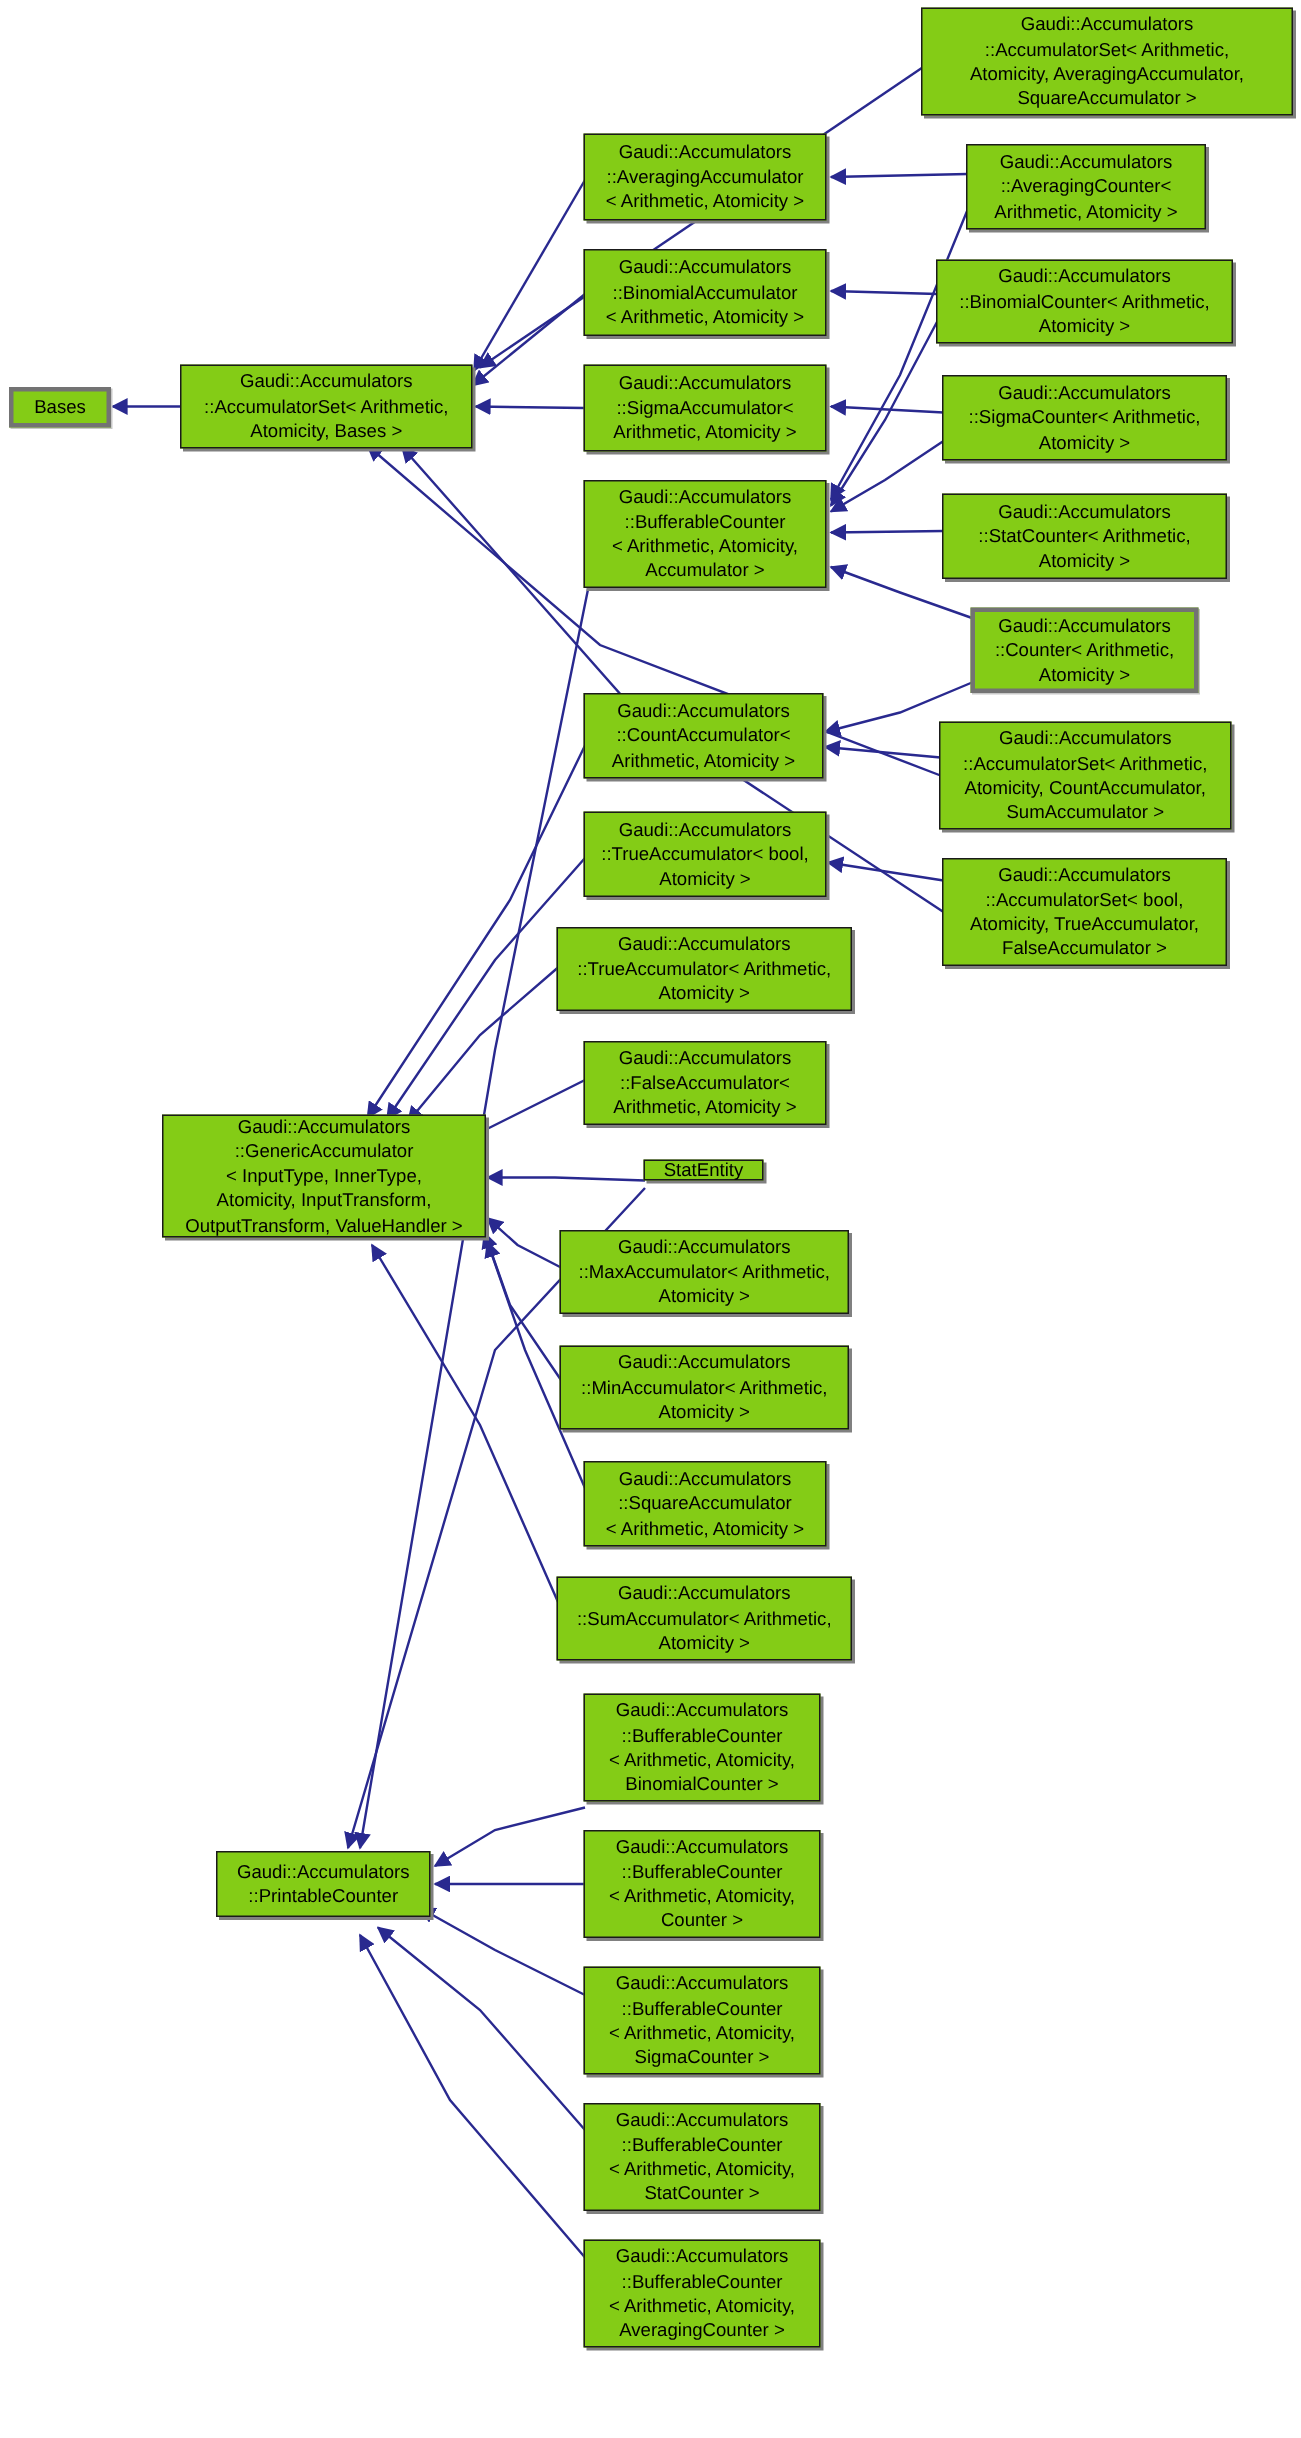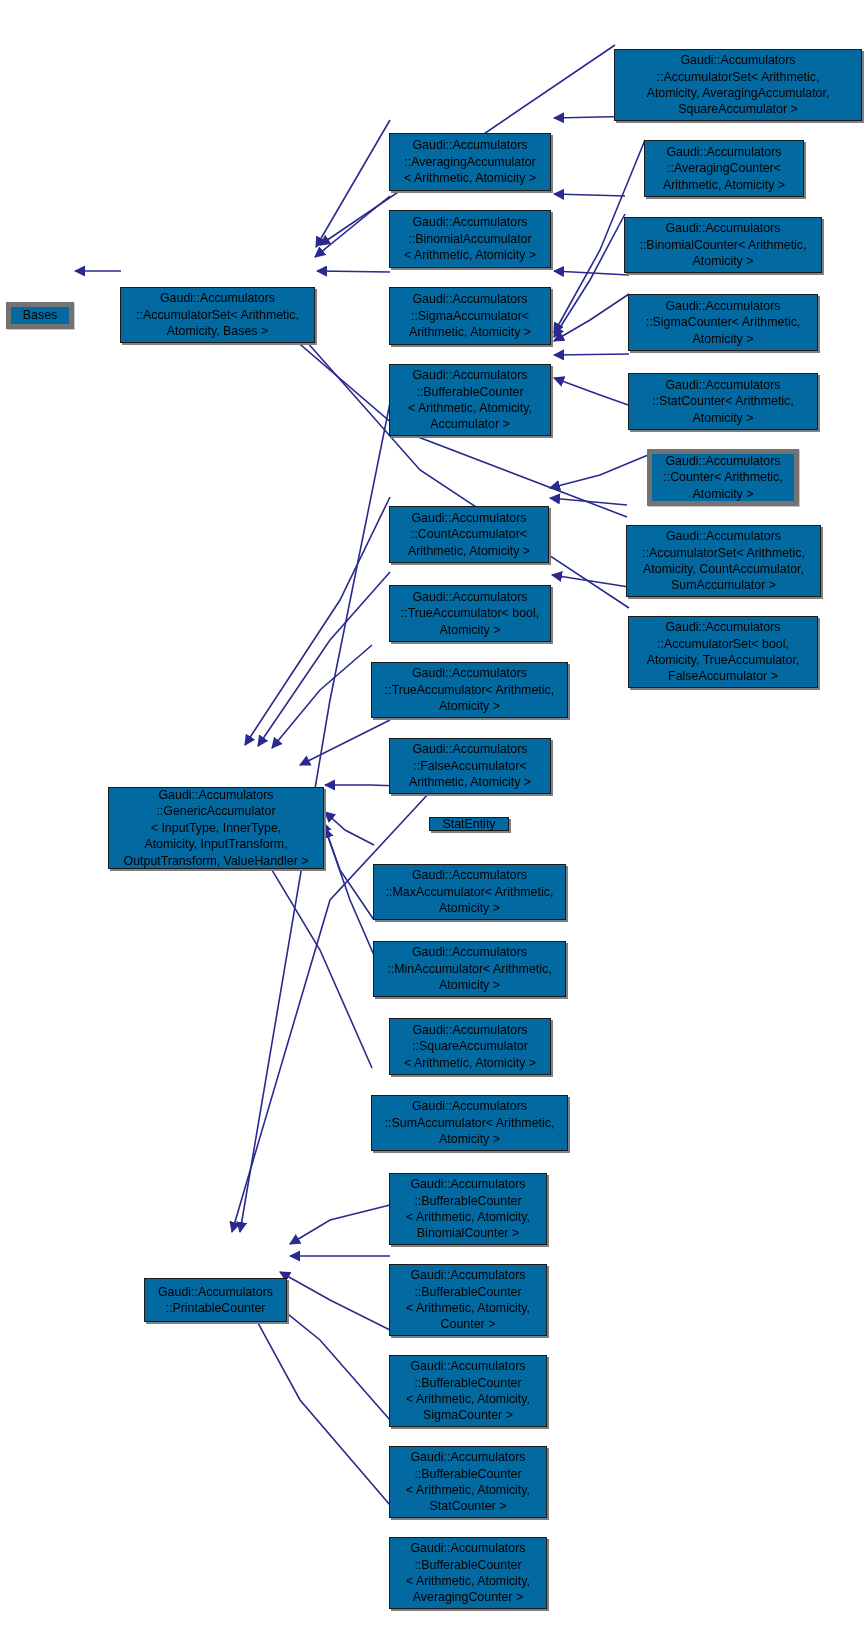--- a/index.html
+++ b/index.html
@@ -3,36 +3,35 @@
 <meta charset="utf-8">
 <style>
   html,body{margin:0;padding:0;background:#ffffff;}
   body{font-family:"Liberation Sans","DejaVu Sans",sans-serif;}
   #diagram{position:relative;width:867px;height:1625px;background:#ffffff;overflow:hidden;}
   svg.edges{position:absolute;left:0;top:0;width:867px;height:1625px;pointer-events:none;}
   .node{
     position:absolute;
     box-sizing:border-box;
     border:1px solid #1a1a1a;
-    background:#0369a1;
+    background:#84cc16;
     color:#000000;
     font-size:12.4px;
     line-height:16.4px;
     text-align:center;
     display:flex;
     align-items:center;
     justify-content:center;
     padding:2px 4px;
     white-space:pre-line;
     box-shadow:2px 2px 0 0 #808080;
     z-index:5;
-    margin-top:44px;
   }
   .node.plain{
-    border:5px solid #737373;
+    border:3px solid #737373;
     box-shadow:1px 1px 0 0 #c8c8c8;
   }
   .node span{display:block;width:100%;}
 </style>
 </head>
 <body>
 
 <div id="diagram">
 
   <svg class="edges" viewBox="0 0 867 1625">

